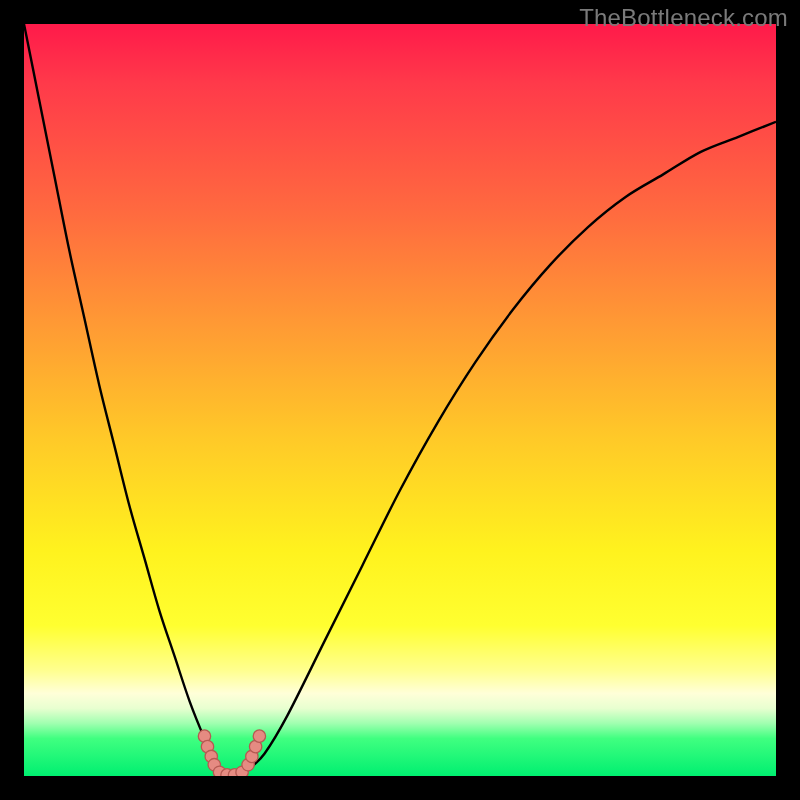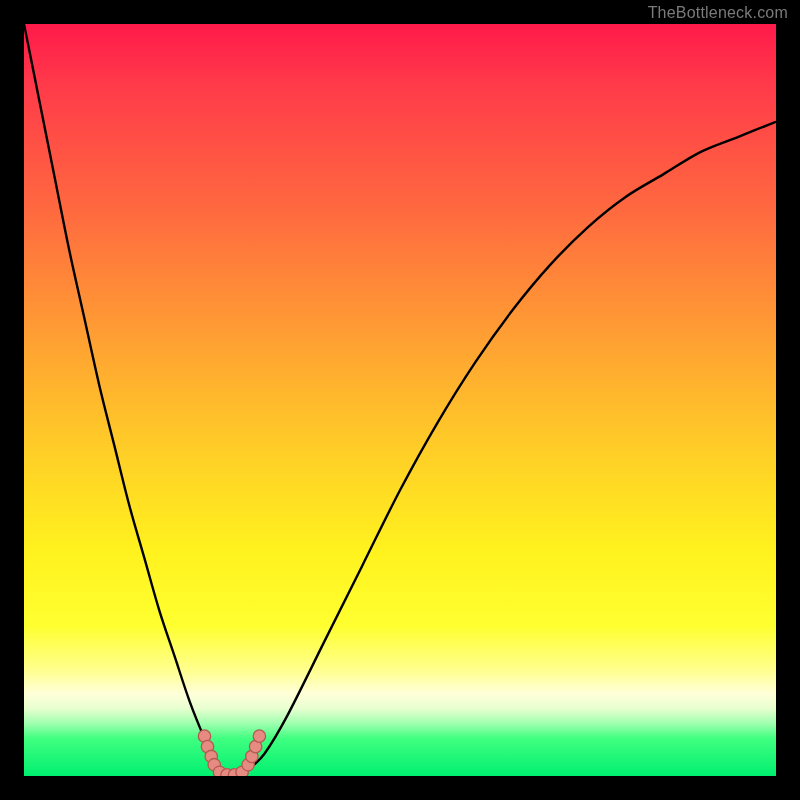--- a/index.html
+++ b/index.html
@@ -31,21 +31,21 @@
       #a0ffb0 93%,
       #40ff80 95%,
       #00ef70 100%
     );
   }
   .watermark {
     position: absolute;
     top: 4px;
     right: 12px;
     color: #7a7a7a;
-    font-size: 16px;
+    font-size: 24px;
     font-weight: 500;
     letter-spacing: 0.2px;
     user-select: none;
   }
   svg.curve {
     position: absolute;
     left: 0;
     top: 0;
     width: 752px;
     height: 752px;

